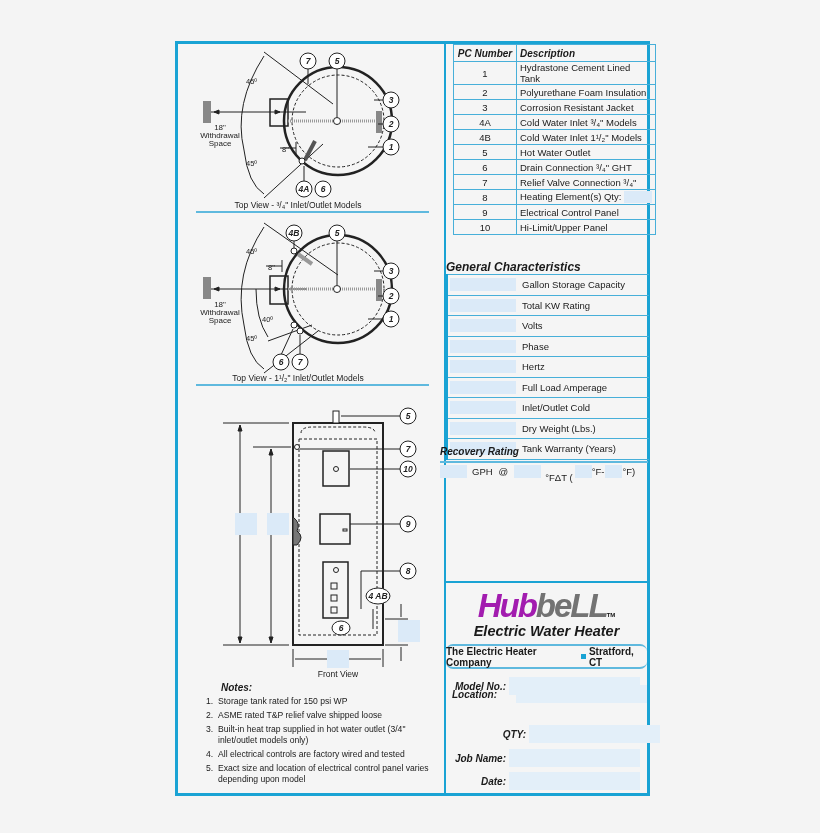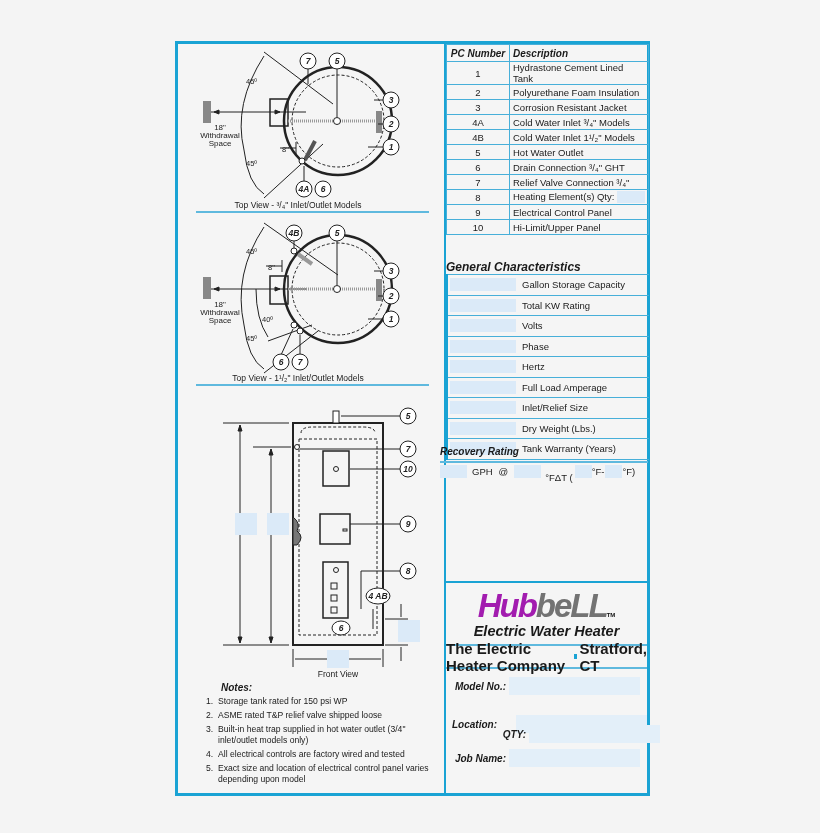--- a/index.html
+++ b/index.html
@@ -1,21 +1,21 @@
 <!DOCTYPE html>
 <html><head>
 <meta charset="utf-8">
 <style>
   html, body { margin:0; padding:0; }
   body { width:820px; height:833px; background:#f4f4f4; position:relative; font-family:"Liberation Sans", sans-serif; color:#1a1a1a; overflow:hidden; }
   .sheet { position:absolute; left:175px; top:41px; width:469px; height:749px; border:3px solid #1aa3d4; background:#f5f5f5; box-sizing:content-box; }
   .abs { position:absolute; }
   .vline { position:absolute; width:2px; background:#1aa3d4; }
   
-  table.pc { position:absolute; left:268px; top:0; width:203px; border-collapse:collapse; font-size:9.5px; }
+  table.pc { position:absolute; left:275px; top:0; width:203px; border-collapse:collapse; font-size:9.5px; }
   table.pc th, table.pc td { border:1.2px solid #47afd9; height:14px; padding:0 3px; }
   table.pc th { font-style:italic; font-weight:bold; text-align:left; font-size:10px; height:16px; }
   table.pc td.num { text-align:center; width:56px; }
   .fill { display:inline-block; background:#dbeaf8; vertical-align:middle; }
   
   .gc-title { position:absolute; left:268px; top:216px; font-style:italic; font-weight:bold; font-size:12px; }
   table.gc { position:absolute; left:268px; top:230px; width:203px; border-collapse:collapse; font-size:9.5px; }
   table.gc td { border-top:1.2px solid #47afd9; border-bottom:1.2px solid #47afd9; height:15.5px; padding:0; }
   table.gc td.blank { width:66px; padding:2px 2px; border-left:2px solid #1aa3d4; }
   table.gc td.blank span { display:block; height:13px; background:#dbeaf8; }
@@ -24,21 +24,21 @@
   .rr-line { position:absolute; left:262px; top:417px; width:208px; height:1.5px; background:#5fb9de; }
   .rr-row { position:absolute; left:262px; top:421px; font-size:9.5px; display:flex; align-items:center; height:13px; }
   .rr-row .fill { height:13px; }
   
   .hub { position:absolute; left:266px; top:537px; width:201px; height:212px; border:2px solid #1aa3d4; border-right:none; border-bottom:none; }
   .hub-logo { position:absolute; left:0; top:6px; width:201px; text-align:center; font-size:33px; font-weight:bold; font-style:italic; letter-spacing:-2px; line-height:34px; }
   .hub-logo .b1 { color:#a21caf; }
   .hub-logo .b2 { color:#737373; }
   .hub-logo .tm { font-size:6px; letter-spacing:0; color:#111; font-style:normal; }
   .hub-sub { position:absolute; left:0; top:40px; width:201px; text-align:center; font-size:14.5px; font-weight:bold; font-style:italic; }
-  .hub-co { position:absolute; left:0; top:61px; width:201px; height:21px; border-top:2px solid #5fb9de; border-bottom:2px solid #5fb9de; font-size:15px; font-weight:bold; display:flex; align-items:center; justify-content:center; gap:3px; }
+  .hub-co { position:absolute; left:0; top:61px; width:201px; height:21px; border-top:2px solid #5fb9de; border-bottom:2px solid #5fb9de; font-size:10px; font-weight:bold; display:flex; align-items:center; justify-content:center; gap:3px;border-radius:7px; }
   .hub-co .sq { width:5px; height:5px; background:#1aa3d4; display:inline-block; }
   .form-row { position:absolute; left:0; width:201px; height:18px; display:flex; align-items:center; }
   .form-row .lab { width:60px; text-align:right; font-size:10px; font-weight:bold; font-style:italic; padding-right:3px; }
   .form-row .field { width:131px; height:18px; background:#e3eff9; border:none; padding:0; }
   
   .cap { position:absolute; font-size:8.5px; text-align:center; }
   .sep { position:absolute; height:1.5px; background:#5fb9de; }
   .notes-title { position:absolute; left:43px; top:638px; font-size:10px; font-weight:bold; font-style:italic; }
   .notes { position:absolute; left:28px; top:652px; font-size:8.6px; line-height:11px; margin:0; padding:0; list-style:none; width:225px; }
   .notes li { display:flex; margin-bottom:3px; }
@@ -370,21 +370,21 @@
     <tr>
           <td class="blank">
             <span></span>
           </td>
           <td class="lbl">Full Load Amperage</td>
         </tr>
     <tr>
           <td class="blank">
             <span></span>
           </td>
-          <td class="lbl">Inlet/Relief Size</td>
+          <td class="lbl">Inlet/Outlet Cold</td>
         </tr>
     <tr>
           <td class="blank">
             <span></span>
           </td>
           <td class="lbl">Dry Weight (Lbs.)</td>
         </tr>
     <tr>
           <td class="blank">
             <span></span>
@@ -415,27 +415,31 @@
     <div class="hub-sub">Electric Water Heater</div>
     <div class="hub-co">
       <span>The Electric Heater Company</span>
       <span class="sq"></span>
       <span>Stratford, CT</span>
     </div>
     <div class="form-row" style="top:94px;">
       <span class="lab">Model No.:</span>
       <input class="field" value="" style="">
     </div>
-    <div class="form-row" style="top:132px;gap:16px;">
+    <div class="form-row" style="top:102px;gap:16px;">
       <span class="lab">Location:</span>
       <input class="field" value="" style="">
     </div>
     <div class="form-row" style="top:142px;margin-left:20px;">
       <span class="lab">QTY:</span>
       <input class="field" value="" style="">
     </div>
     <div class="form-row" style="top:166px;">
       <span class="lab">Job Name:</span>
       <input class="field" value="" style="">
     </div>
+    <div class="form-row" style="top:189px;">
+      <span class="lab">Date:</span>
+      <input class="field" value="" style="">
+    </div>
   </div>
 
 </div>
 
 </body></html>

